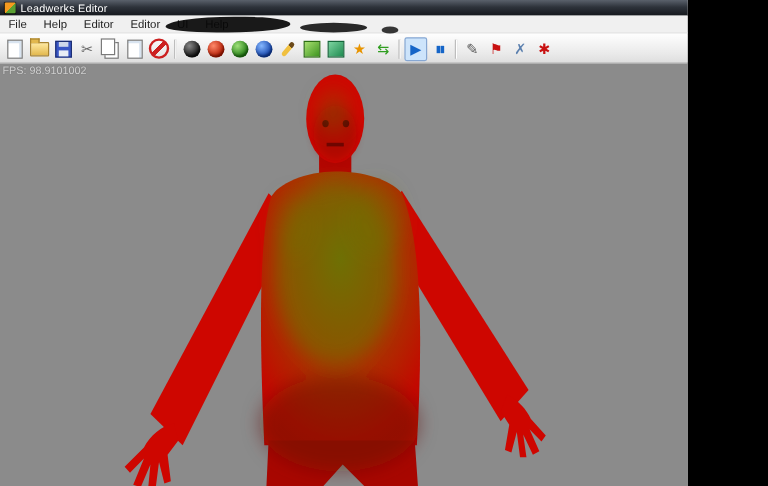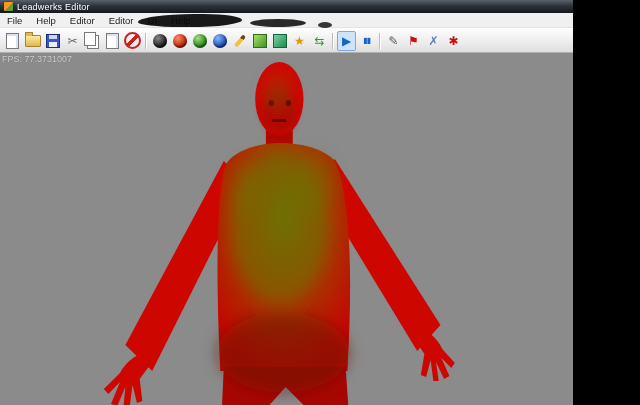--- a/index.html
+++ b/index.html
@@ -182,19 +182,19 @@
 
       <g filter="url(#soft)">
         <ellipse cx="312" cy="175" rx="55" ry="75" style="fill:var(--olive)" opacity="0.5"></ellipse>
         <ellipse cx="350" cy="130" rx="25" ry="30" style="fill:var(--olive)" opacity="0.35"></ellipse>
         <ellipse cx="272" cy="135" rx="18" ry="26" style="fill:var(--olive)" opacity="0.28"></ellipse>
         <ellipse cx="310" cy="40" rx="16" ry="18" style="fill:var(--olive)" opacity="0.3"></ellipse>
         <ellipse cx="316" cy="300" rx="75" ry="40" fill="#5f1000" opacity="0.45"></ellipse>
       </g>
     </svg>
 
-    <div class="fps">FPS: 77.3731007</div>
+    <div class="fps">FPS: 98.9101002</div>
   </div>
 
   <div class="glitch g1"></div>
   <div class="glitch g2"></div>
   <div class="glitch g3"></div>
 </div>
 
 </body></html>

